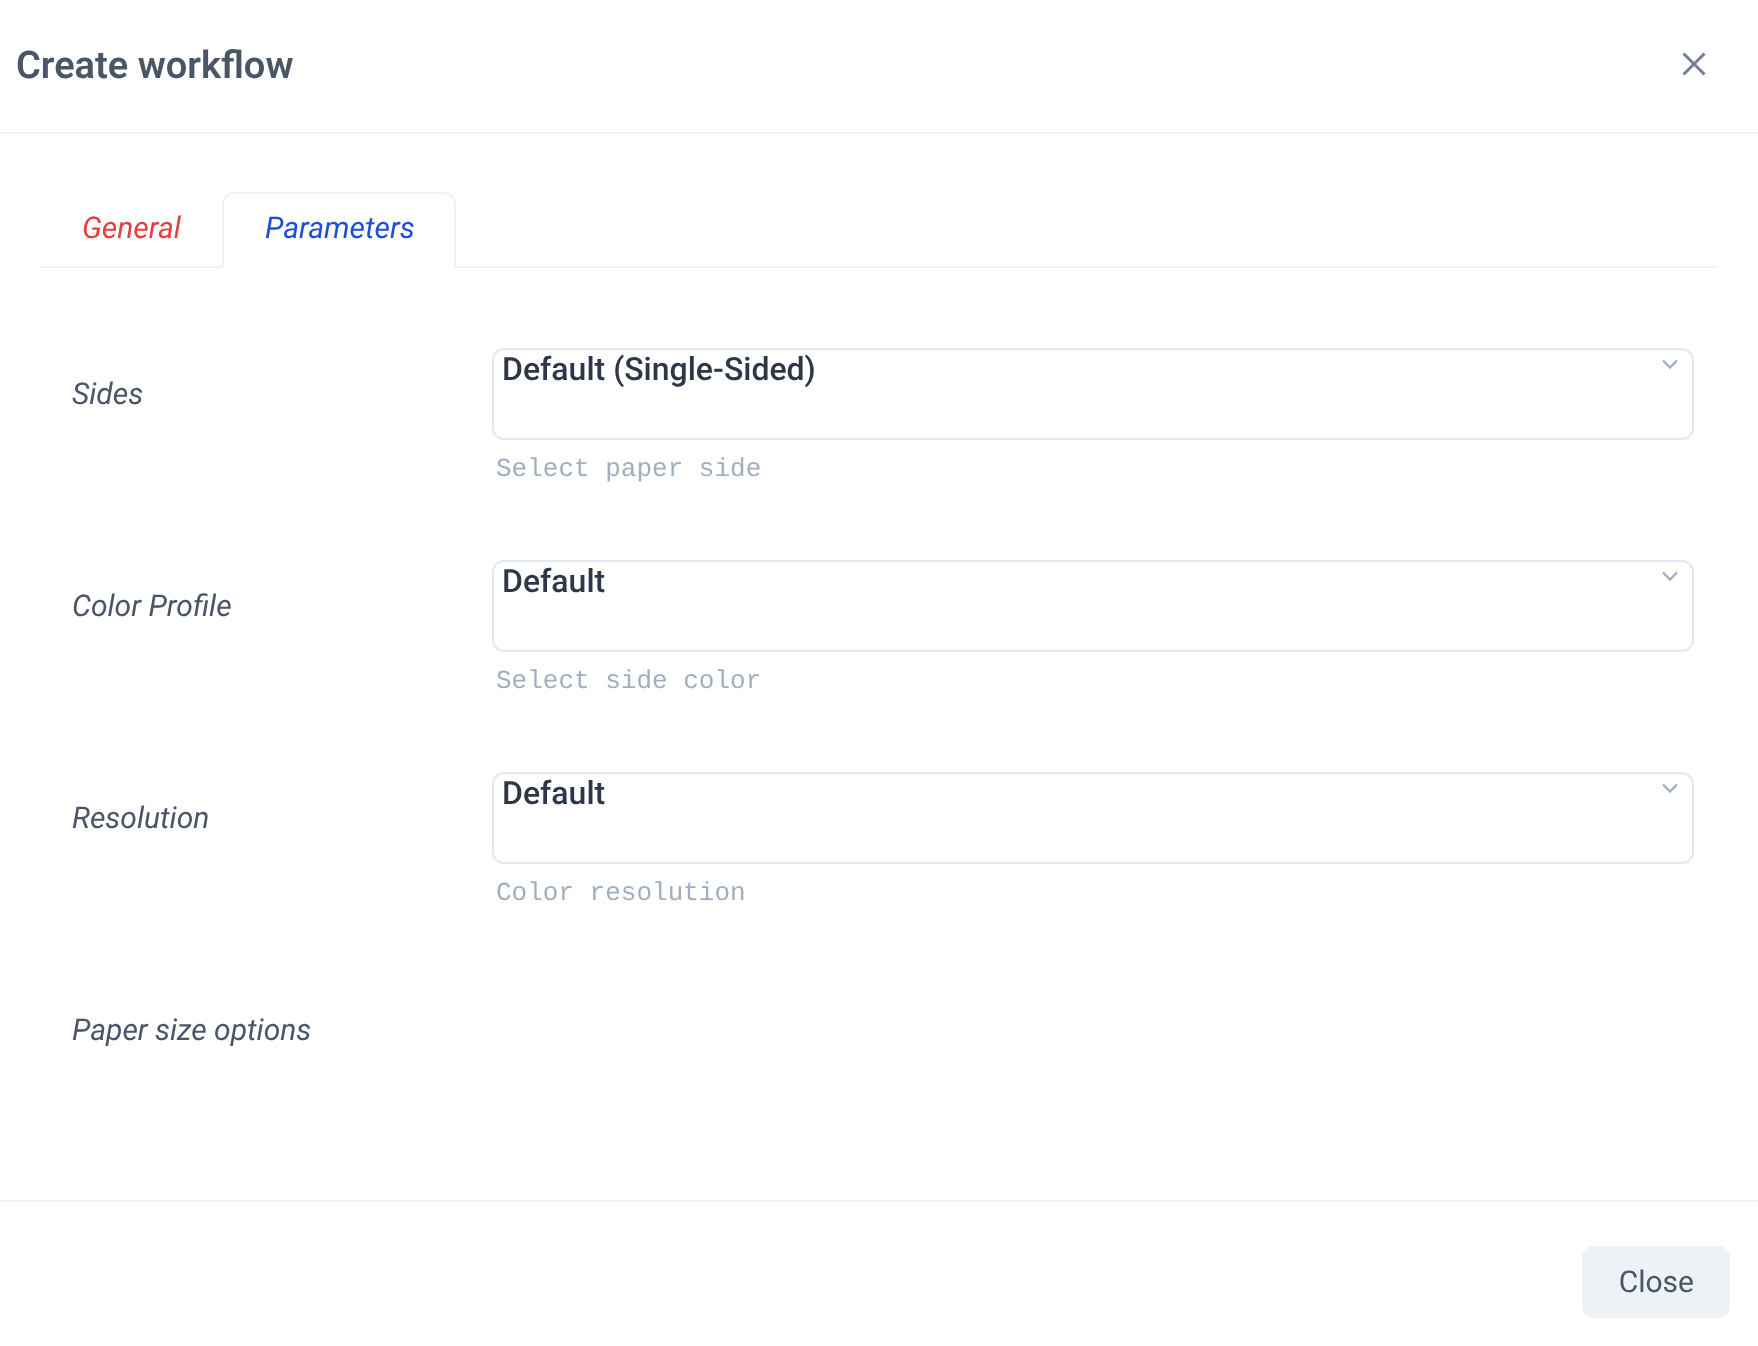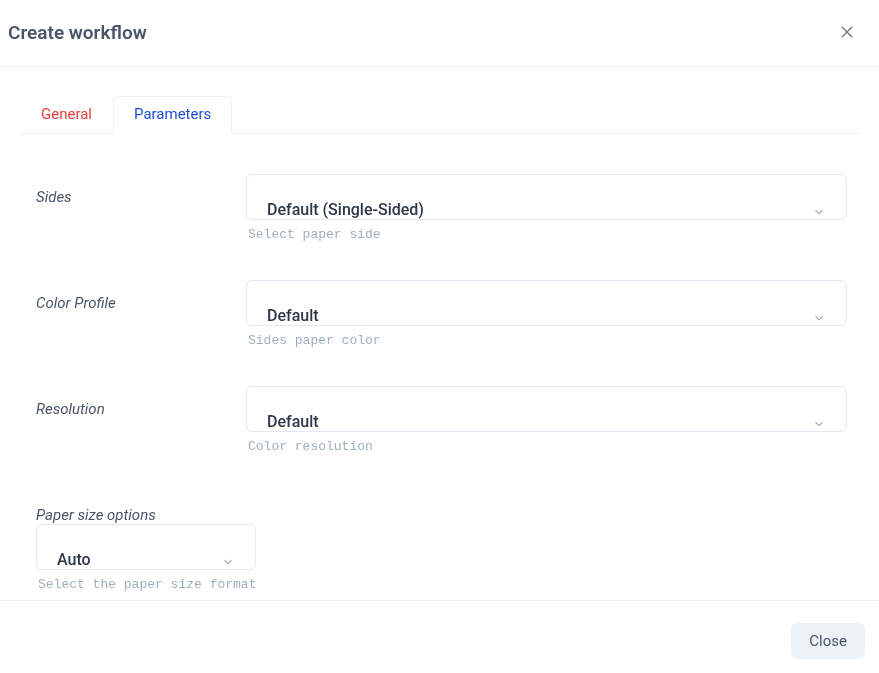--- a/index.html
+++ b/index.html
@@ -53,20 +53,21 @@
     }
     .tab {
       padding: 8px 20px 10px 20px;
       font-size: 15px;
       cursor: pointer;
       border: 1px solid transparent;
       border-bottom: none;
       border-radius: 6px 6px 0 0;
       position: relative;
       top: 1px;
+      font-style: italic;
     }
     .tab-inactive {
       color: #e53e3e;
     }
     .tab-active {
       color: #1d4ed8;
       border: 1px solid #edf2f7;
       border-bottom: 1px solid #ffffff;
       background: #ffffff;
     }
@@ -93,22 +94,22 @@
     .form-field {
       flex: 1;
     }
     .select-box {
       position: relative;
       border: 1px solid #e2e8f0;
       border-radius: 6px;
       background: #ffffff;
       height: 46px;
       display: flex;
-      align-items: flex-end;
-      padding: 0 20px;
+      align-items: flex-start;
+      padding: 0 4px;
       cursor: pointer;
     }
     .select-value {
       font-size: 16px;
       color: #2d3748;
       font-weight: 500;
       flex: 1;
     }
     .chevron-icon {
       color: #a0aec0;
@@ -199,51 +200,40 @@
     <div class="form-label">Color Profile</div>
     <div class="form-field">
       <div class="select-box">
         <div class="select-value">Default</div>
         <div class="chevron-icon">
           <svg viewBox="0 0 24 24">
               <polyline points="6 9 12 15 18 9"></polyline>
             </svg>
         </div>
       </div>
-      <div class="helper-text">Sides paper color</div>
+      <div class="helper-text">Select side color</div>
     </div>
   </div>
 
   <div class="form-row">
     <div class="form-label">Resolution</div>
     <div class="form-field">
       <div class="select-box">
         <div class="select-value">Default</div>
         <div class="chevron-icon">
           <svg viewBox="0 0 24 24">
               <polyline points="6 9 12 15 18 9"></polyline>
             </svg>
         </div>
       </div>
       <div class="helper-text">Color resolution</div>
     </div>
   </div>
 
   <div class="form-row">
     <div class="form-label">Paper size options</div>
-    <div class="form-field">
-      <div class="select-box">
-        <div class="select-value">Auto</div>
-        <div class="chevron-icon">
-          <svg viewBox="0 0 24 24">
-              <polyline points="6 9 12 15 18 9"></polyline>
-            </svg>
-        </div>
-      </div>
-      <div class="helper-text">Select the paper size format</div>
-    </div>
   </div>
 
 </div>
 
 <div class="footer">
   <button class="btn btn-close">Close</button>
 </div>
 
 </body></html>

